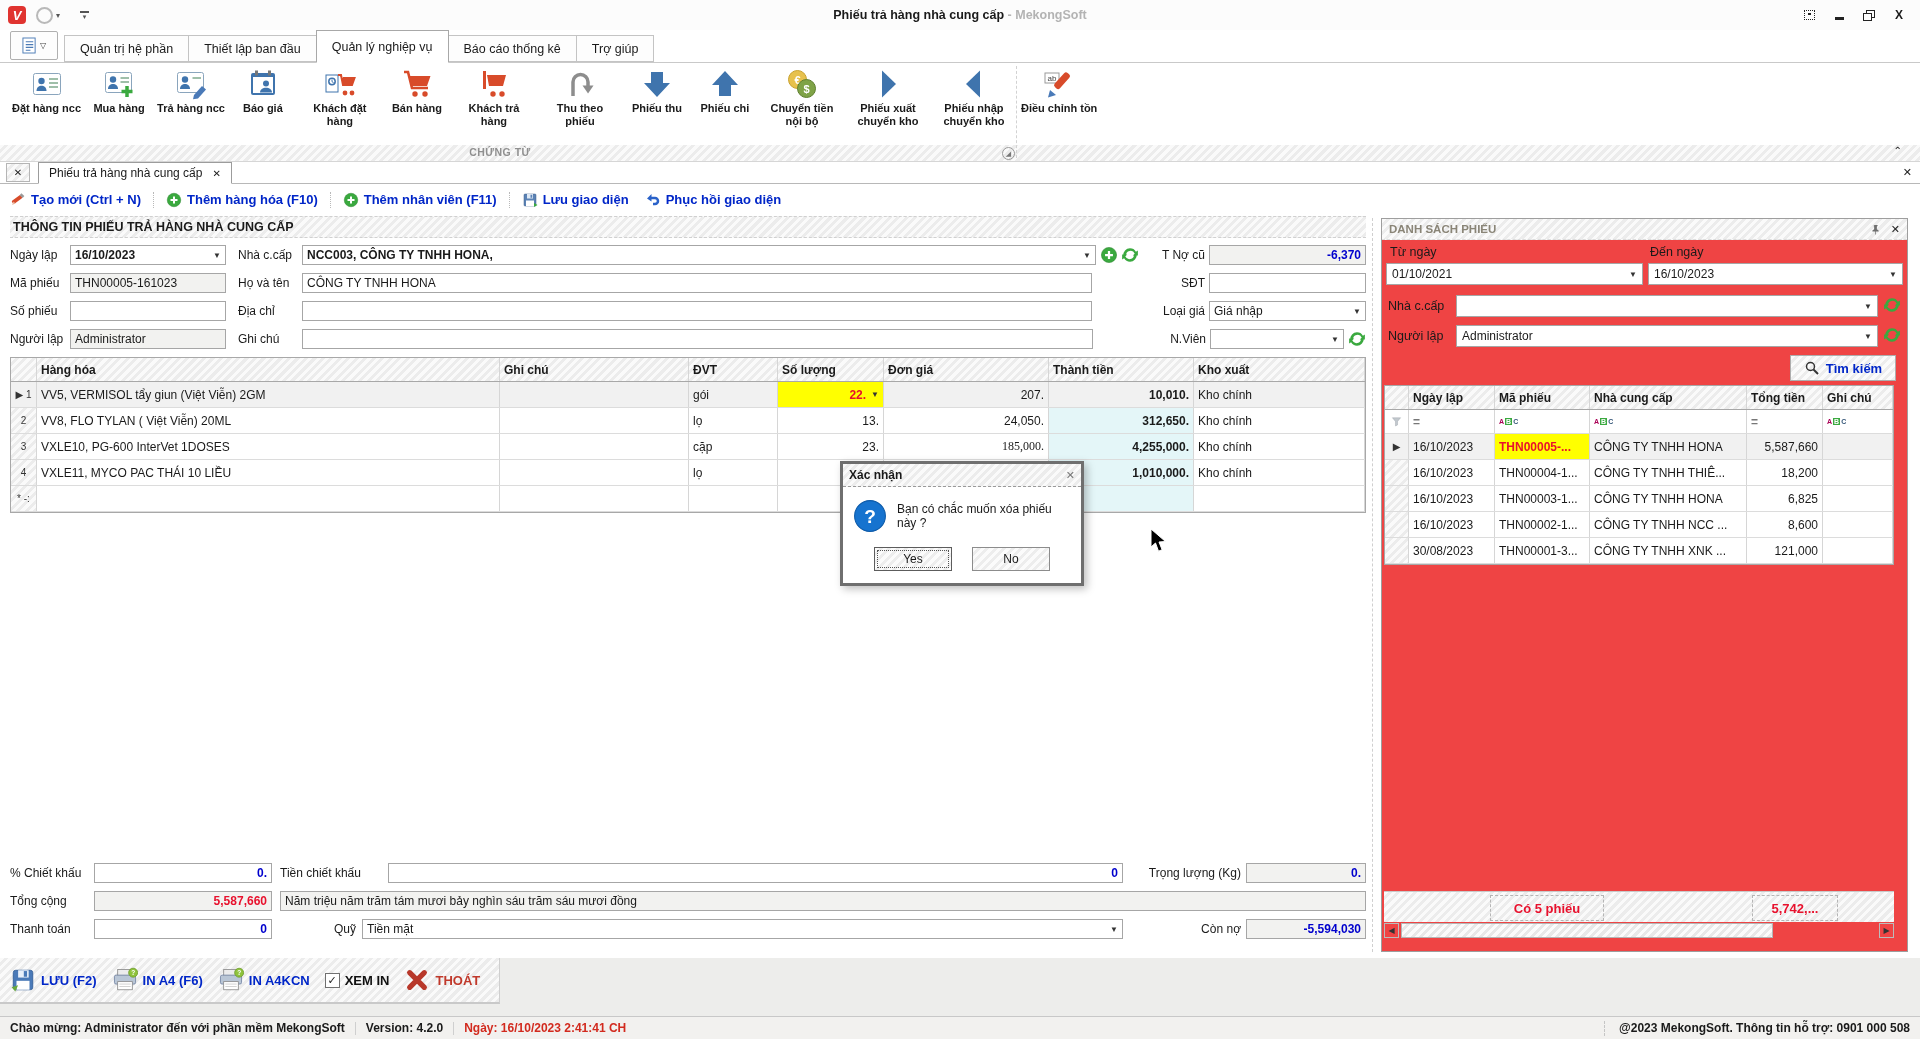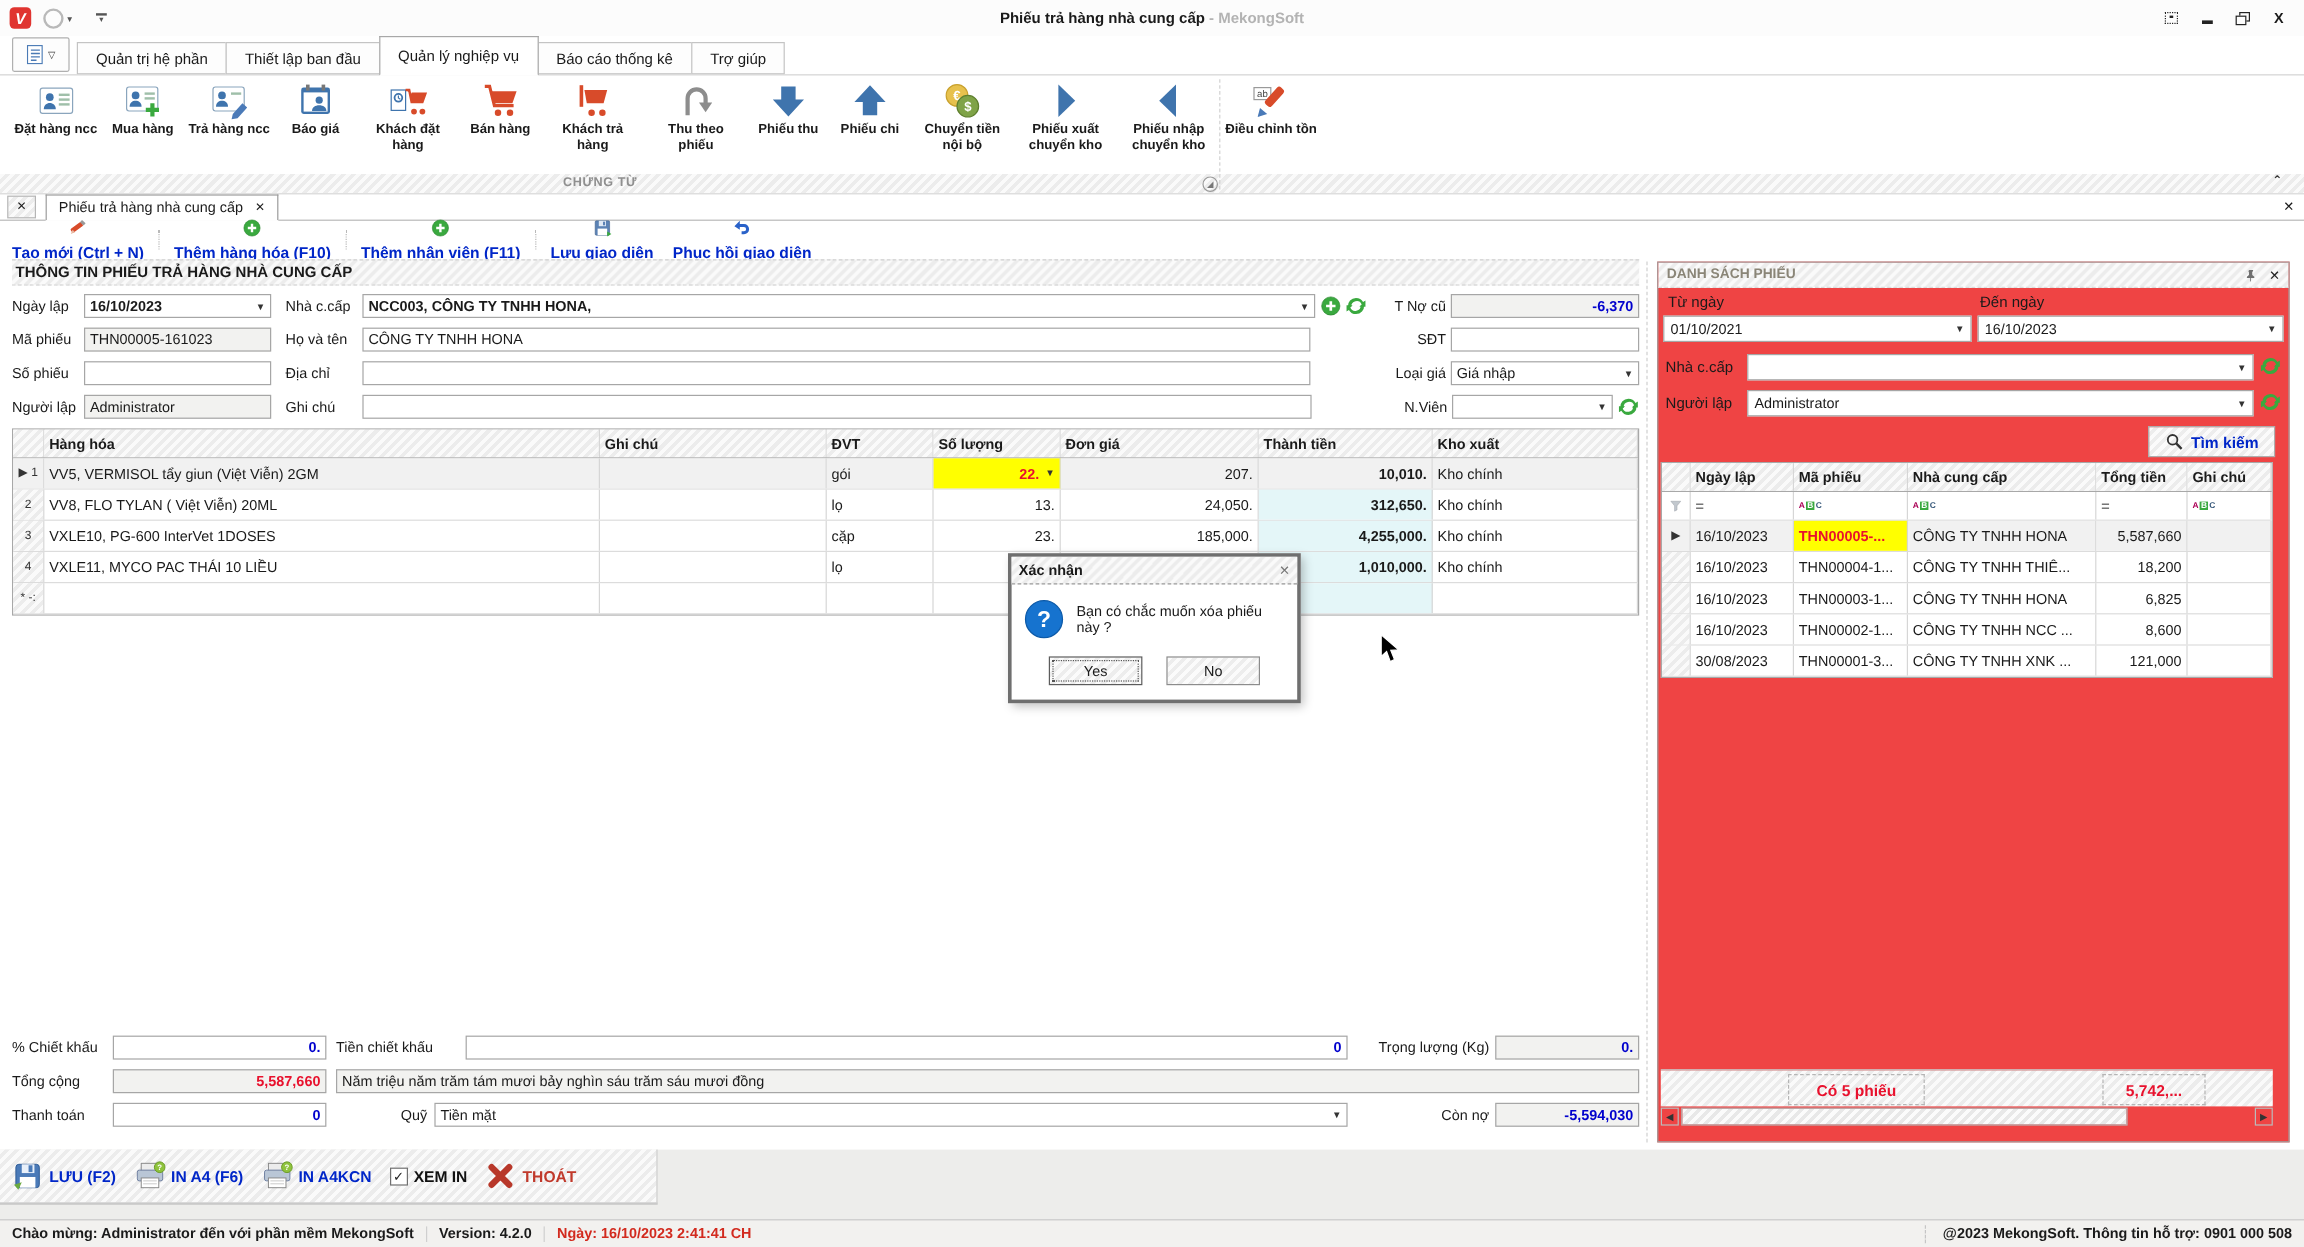--- a/index.html
+++ b/index.html
@@ -47,21 +47,21 @@
   .collapseArr{position:absolute;right:18px;top:0;font-size:10px;color:#333;font-weight:bold;}
   .vsep{left:1016px;top:66px;height:92px;border-left:1px dashed #d2d2d2;}
   
   .tabstrip{left:0;top:163px;width:100%;height:21px;display:flex;align-items:flex-end;padding-left:6px;box-sizing:border-box;border-bottom:1px solid #b8b8b8;}
   .closeAll{width:22px;height:17px;border:1px solid #b5b5b5;display:flex;align-items:center;justify-content:center;font-weight:bold;font-size:10px;margin-right:8px;margin-bottom:1px;}
   .doctab{height:20px;padding:0 10px;border:1px solid #9c9c9c;border-bottom:1px solid #fff;background:#fff;display:flex;align-items:center;gap:10px;margin-bottom:-1px;}
   .doctab .x{font-weight:bold;font-size:10px;}
   .stripClose{position:absolute;right:8px;top:166px;font-weight:bold;font-size:11px;}
   
   .actionbar{left:0;top:185px;width:100%;height:29px;background:#fff;display:flex;align-items:center;padding-left:10px;box-sizing:border-box;}
-  .alink{display:flex;align-items:center;gap:5px;color:#0026c8;font-weight:bold;font-size:13px;flex-direction:column;}
+  .alink{display:flex;align-items:center;gap:5px;color:#0026c8;font-weight:bold;font-size:13px;}
   .alink .mini-icon{width:16px;height:16px;}
   .asep{width:0;height:16px;border-left:1px dotted #b9b9b9;margin:0 12px;}
   
   .sectionHeader{left:10px;top:216px;width:1356px;height:22px;border-top:1px dashed #d0d0d0;border-bottom:1px dashed #d0d0d0;
      display:flex;align-items:center;padding-left:3px;box-sizing:border-box;font-weight:bold;font-size:12.5px;}
   .frow{left:10px;width:1356px;height:22px;display:flex;align-items:center;}
   .flabel{font-size:12px;white-space:nowrap;}
   .l1{width:58px;}
   .l2{width:64px;margin-left:12px;}
   .l3{width:58px;text-align:right;margin-right:4px;margin-left:8px;}
@@ -89,21 +89,21 @@
   .trow{left:10px;width:1356px;height:22px;display:flex;align-items:center;}
   .tl1{width:84px;}
   .ti1{width:178px;}
   .tl2{width:108px;margin-left:8px;}
   .ti2{flex:1;}
   .tl3{width:110px;text-align:right;margin-right:5px;margin-left:8px;}
   .ti3{width:120px;}
   .redval{color:#e8112d;font-weight:bold;justify-content:flex-end;}
   
   .grayband{left:0;top:958px;width:100%;height:58px;background:#ededeb;}
-  .btnStrip{left:0;top:958px;width:548px;height:46px;border-right:1px solid #cfcfcf;border-bottom:2px solid #c9c9c9;
+  .btnStrip{left:0;top:958px;width:500px;height:46px;border-right:1px solid #cfcfcf;border-bottom:2px solid #c9c9c9;
       display:flex;align-items:center;gap:15px;padding-left:10px;box-sizing:border-box;}
   .fbtn{display:flex;align-items:center;gap:5px;font-weight:bold;font-size:13px;color:#0026c8;}
   .fbtn .bicon{width:26px;height:26px;}
   .fbtn.dark{color:#111;}
   .fbtn.red{color:#c0392b;}
   .chk{width:13px;height:13px;border:1px solid #707070;background:#fff;display:flex;align-items:center;justify-content:center;font-size:11px;color:#222;}
   
   .dialog{left:840px;top:461px;width:238px;border:3px solid #6f6f6f;background:#fff;z-index:60;box-shadow:3px 3px 8px rgba(0,0,0,.25);}
   .dlgTitle{height:22px;display:flex;align-items:center;justify-content:space-between;padding:0 6px;font-weight:bold;border-bottom:1px dashed #9a9a9a;}
   .dlgTitle .dx{color:#777;font-weight:bold;font-size:11px;}
@@ -471,21 +471,21 @@
         <div class="cell num" style="width: 165px;">24,050.</div>
         <div class="cell num totalCell" style="width: 145px;">312,650.</div>
         <div class="cell" style="width: 171px;">Kho chính</div>
       </div>
       <div class="tRow">
         <div class="cell ind hatch" style="width: 26px;">3</div>
         <div class="cell" style="width: 463px;">VXLE10, PG-600 InterVet 1DOSES</div>
         <div class="cell" style="width: 189px;"></div>
         <div class="cell" style="width: 89px;">cặp</div>
         <div class="cell num" style="width: 106px;">23.</div>
-        <div class="cell num" style="width: 165px;">185,000.</div>
+        <div class="cell num" style="width: 165px; font-family: Liberation Serif, serif;">185,000.</div>
         <div class="cell num totalCell" style="width: 145px;">4,255,000.</div>
         <div class="cell" style="width: 171px;">Kho chính</div>
       </div>
       <div class="tRow">
         <div class="cell ind hatch" style="width: 26px;">4</div>
         <div class="cell" style="width: 463px;">VXLE11, MYCO PAC THÁI 10 LIỀU</div>
         <div class="cell" style="width: 189px;"></div>
         <div class="cell" style="width: 89px;">lọ</div>
         <div class="cell num" style="width: 106px;"></div>
         <div class="cell num" style="width: 165px;"></div>

